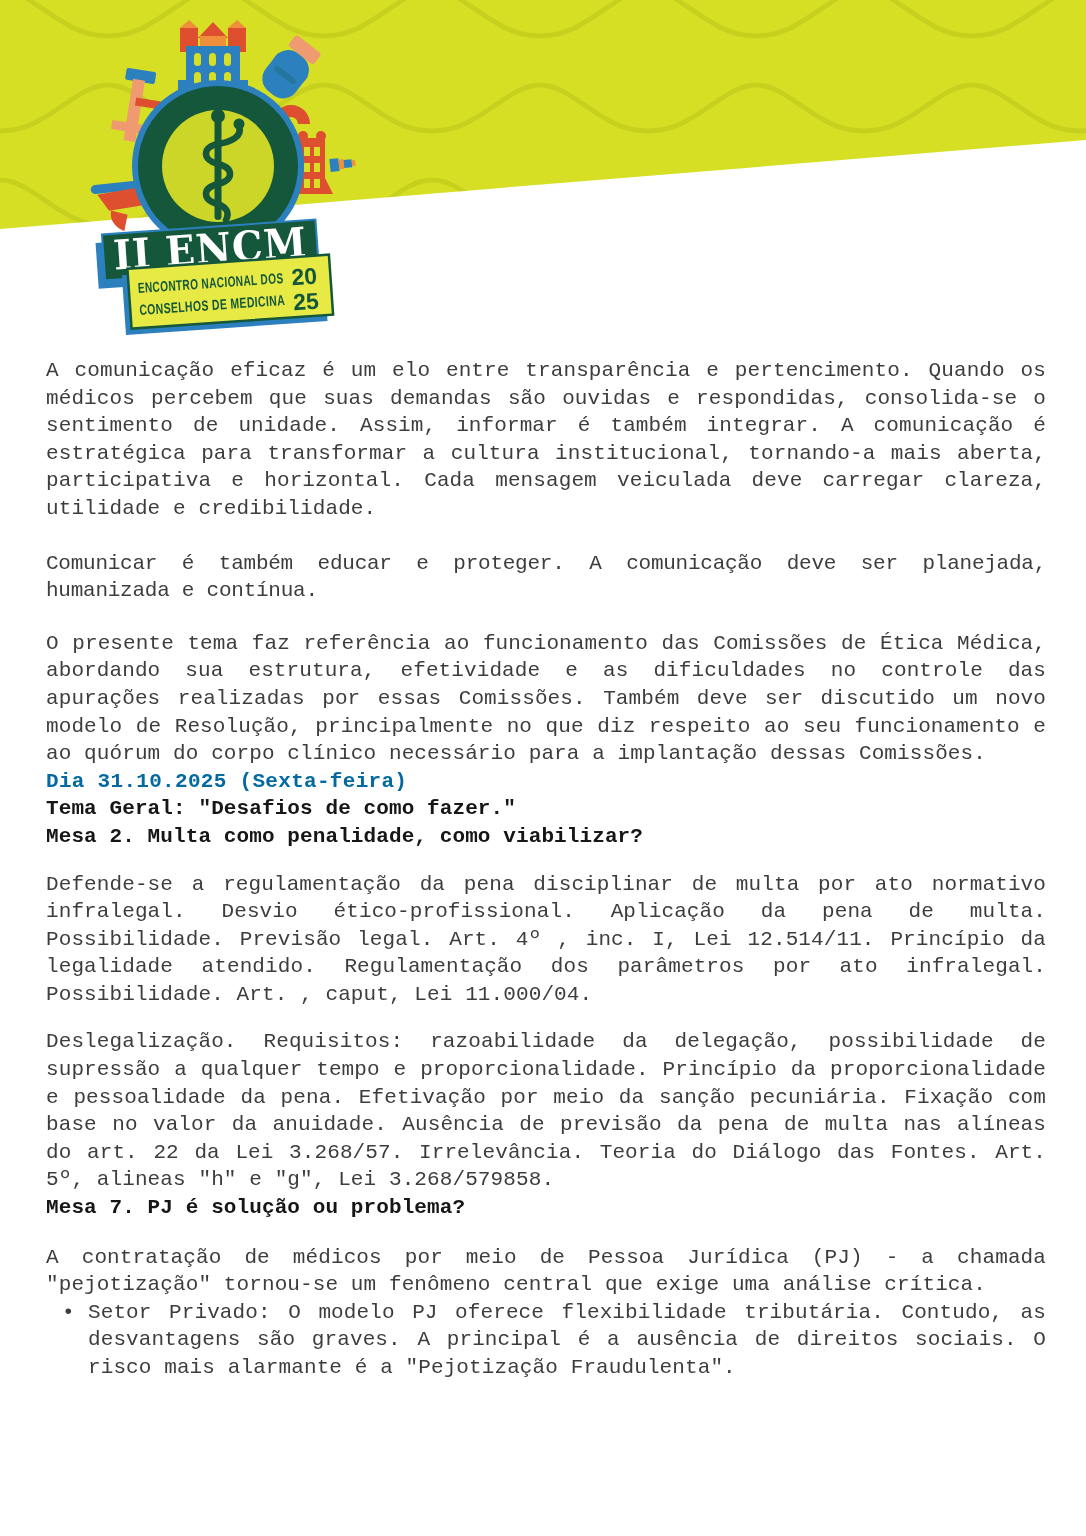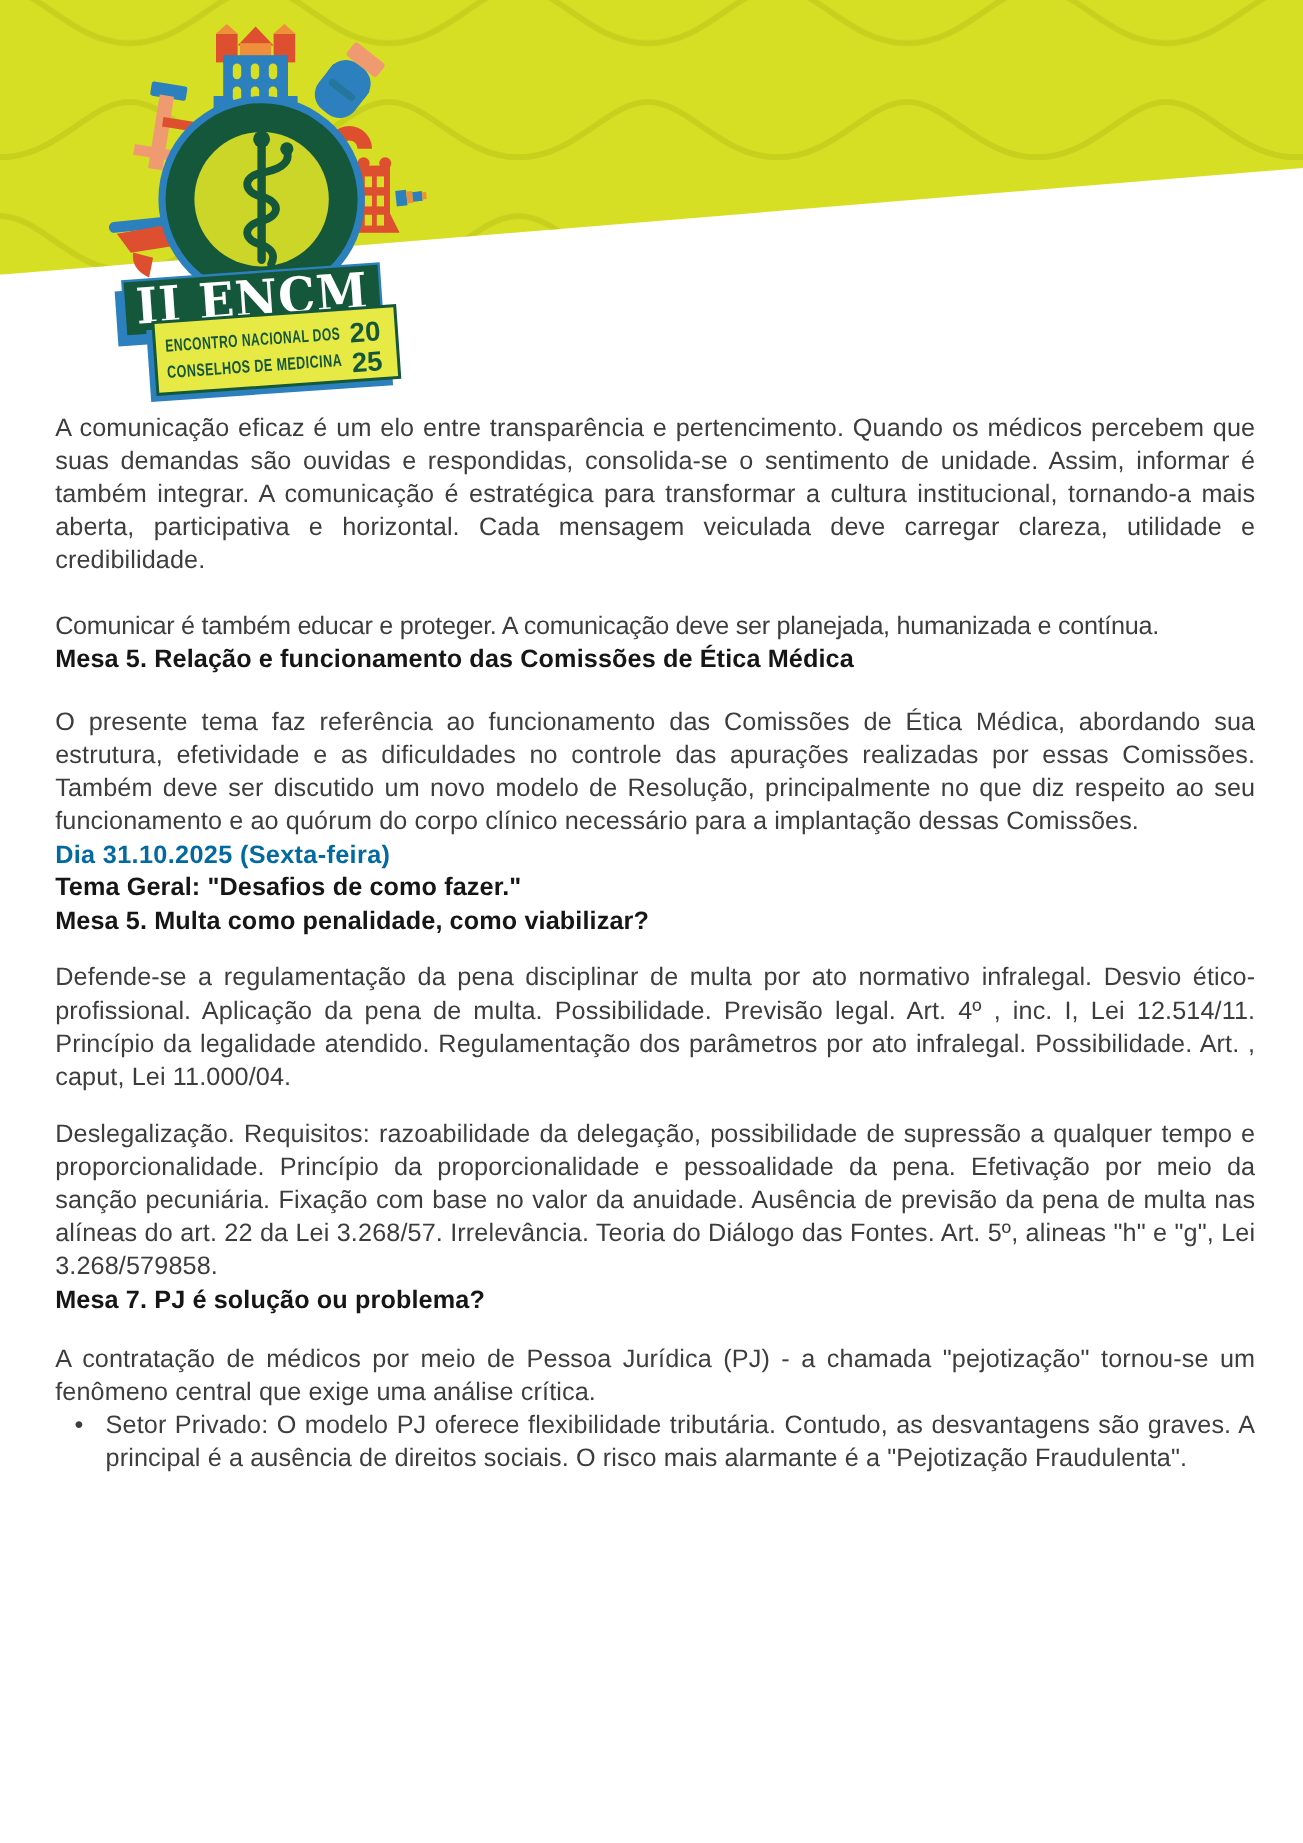--- a/index.html
+++ b/index.html
@@ -40,24 +40,25 @@
     letter-spacing:.5px;
   }
   .logo-year-text{
     font-family:"Liberation Sans", sans-serif;
     font-weight:bold;
     fill:#14573a;
     font-size:23px;
   }
   
   .content{
-    position:absolute;left:46px;top:343px;width:1000px;
+    position:absolute;left:46px;top:357px;width:1000px;
     color:#3d3d3d;
     font-size:21px;line-height:27.6px;
     letter-spacing:.1px;
+    font-family:Liberation Mono, monospace;
   }
   .para{ text-align:justify; margin:0; }
   .para.tight{ letter-spacing:-0.25px; }
   .mt27{margin-top:27px;} .mt26{margin-top:26px;} .mt25{margin-top:25px;}
   .mt24{margin-top:20px;} .mt22{margin-top:22px;} .mt20{margin-top:20px;}
   .mt17{margin-top:17px;}
   .heading{
     margin:0;
     font-size:21px;line-height:27.6px;
     font-weight:bold;color:#161616;
@@ -195,29 +196,28 @@
       <text class="logo-year-text" x="240" y="296">25</text>
     </g>
   </svg>
 
   <div class="content">
 
     <p class="para">A comunicação eficaz é um elo entre transparência e pertencimento. Quando os médicos percebem que suas demandas são ouvidas e respondidas, consolida-se o sentimento de unidade. Assim, informar é também integrar. A comunicação é estratégica para transformar a cultura institucional, tornando-a mais aberta, participativa e horizontal. Cada mensagem veiculada deve carregar clareza, utilidade e credibilidade.</p>
 
     <p class="para tight mt27">Comunicar é também educar e proteger. A comunicação deve ser planejada, humanizada e contínua.</p>
 
-    <h2 class="heading mt27">Mesa 5. Relação e funcionamento das Comissões de Ética Médica</h2>
 
     <p class="para mt25">O presente tema faz referência ao funcionamento das Comissões de Ética Médica, abordando sua estrutura, efetividade e as dificuldades no controle das apurações realizadas por essas Comissões. Também deve ser discutido um novo modelo de Resolução, principalmente no que diz respeito ao seu funcionamento e ao quórum do corpo clínico necessário para a implantação dessas Comissões.</p>
 
     <h2 class="heading xbold mt24">Dia 31.10.2025 (Sexta-feira)</h2>
 
     <h2 class="heading mt26">Tema Geral: "Desafios de como fazer."</h2>
 
-    <h2 class="heading mt26">Mesa 5. Multa como penalidade, como viabilizar?</h2>
+    <h2 class="heading mt26">Mesa 2. Multa como penalidade, como viabilizar?</h2>
 
     <p class="para mt24">Defende-se a regulamentação da pena disciplinar de multa por ato normativo infralegal. Desvio ético-profissional. Aplicação da pena de multa. Possibilidade. Previsão legal. Art. 4º , inc. I, Lei 12.514/11. Princípio da legalidade atendido. Regulamentação dos parâmetros por ato infralegal. Possibilidade. Art. , caput, Lei 11.000/04.</p>
 
     <p class="para mt20">Deslegalização. Requisitos: razoabilidade da delegação, possibilidade de supressão a qualquer tempo e proporcionalidade. Princípio da proporcionalidade e pessoalidade da pena. Efetivação por meio da sanção pecuniária. Fixação com base no valor da anuidade. Ausência de previsão da pena de multa nas alíneas do art. 22 da Lei 3.268/57. Irrelevância. Teoria do Diálogo das Fontes. Art. 5º, alineas "h" e "g", Lei 3.268/579858.</p>
 
     <h2 class="heading mt22">Mesa 7. PJ é solução ou problema?</h2>
 
     <p class="para mt22">A contratação de médicos por meio de Pessoa Jurídica (PJ) - a chamada "pejotização" tornou-se um fenômeno central que exige uma análise crítica.</p>
 
 

